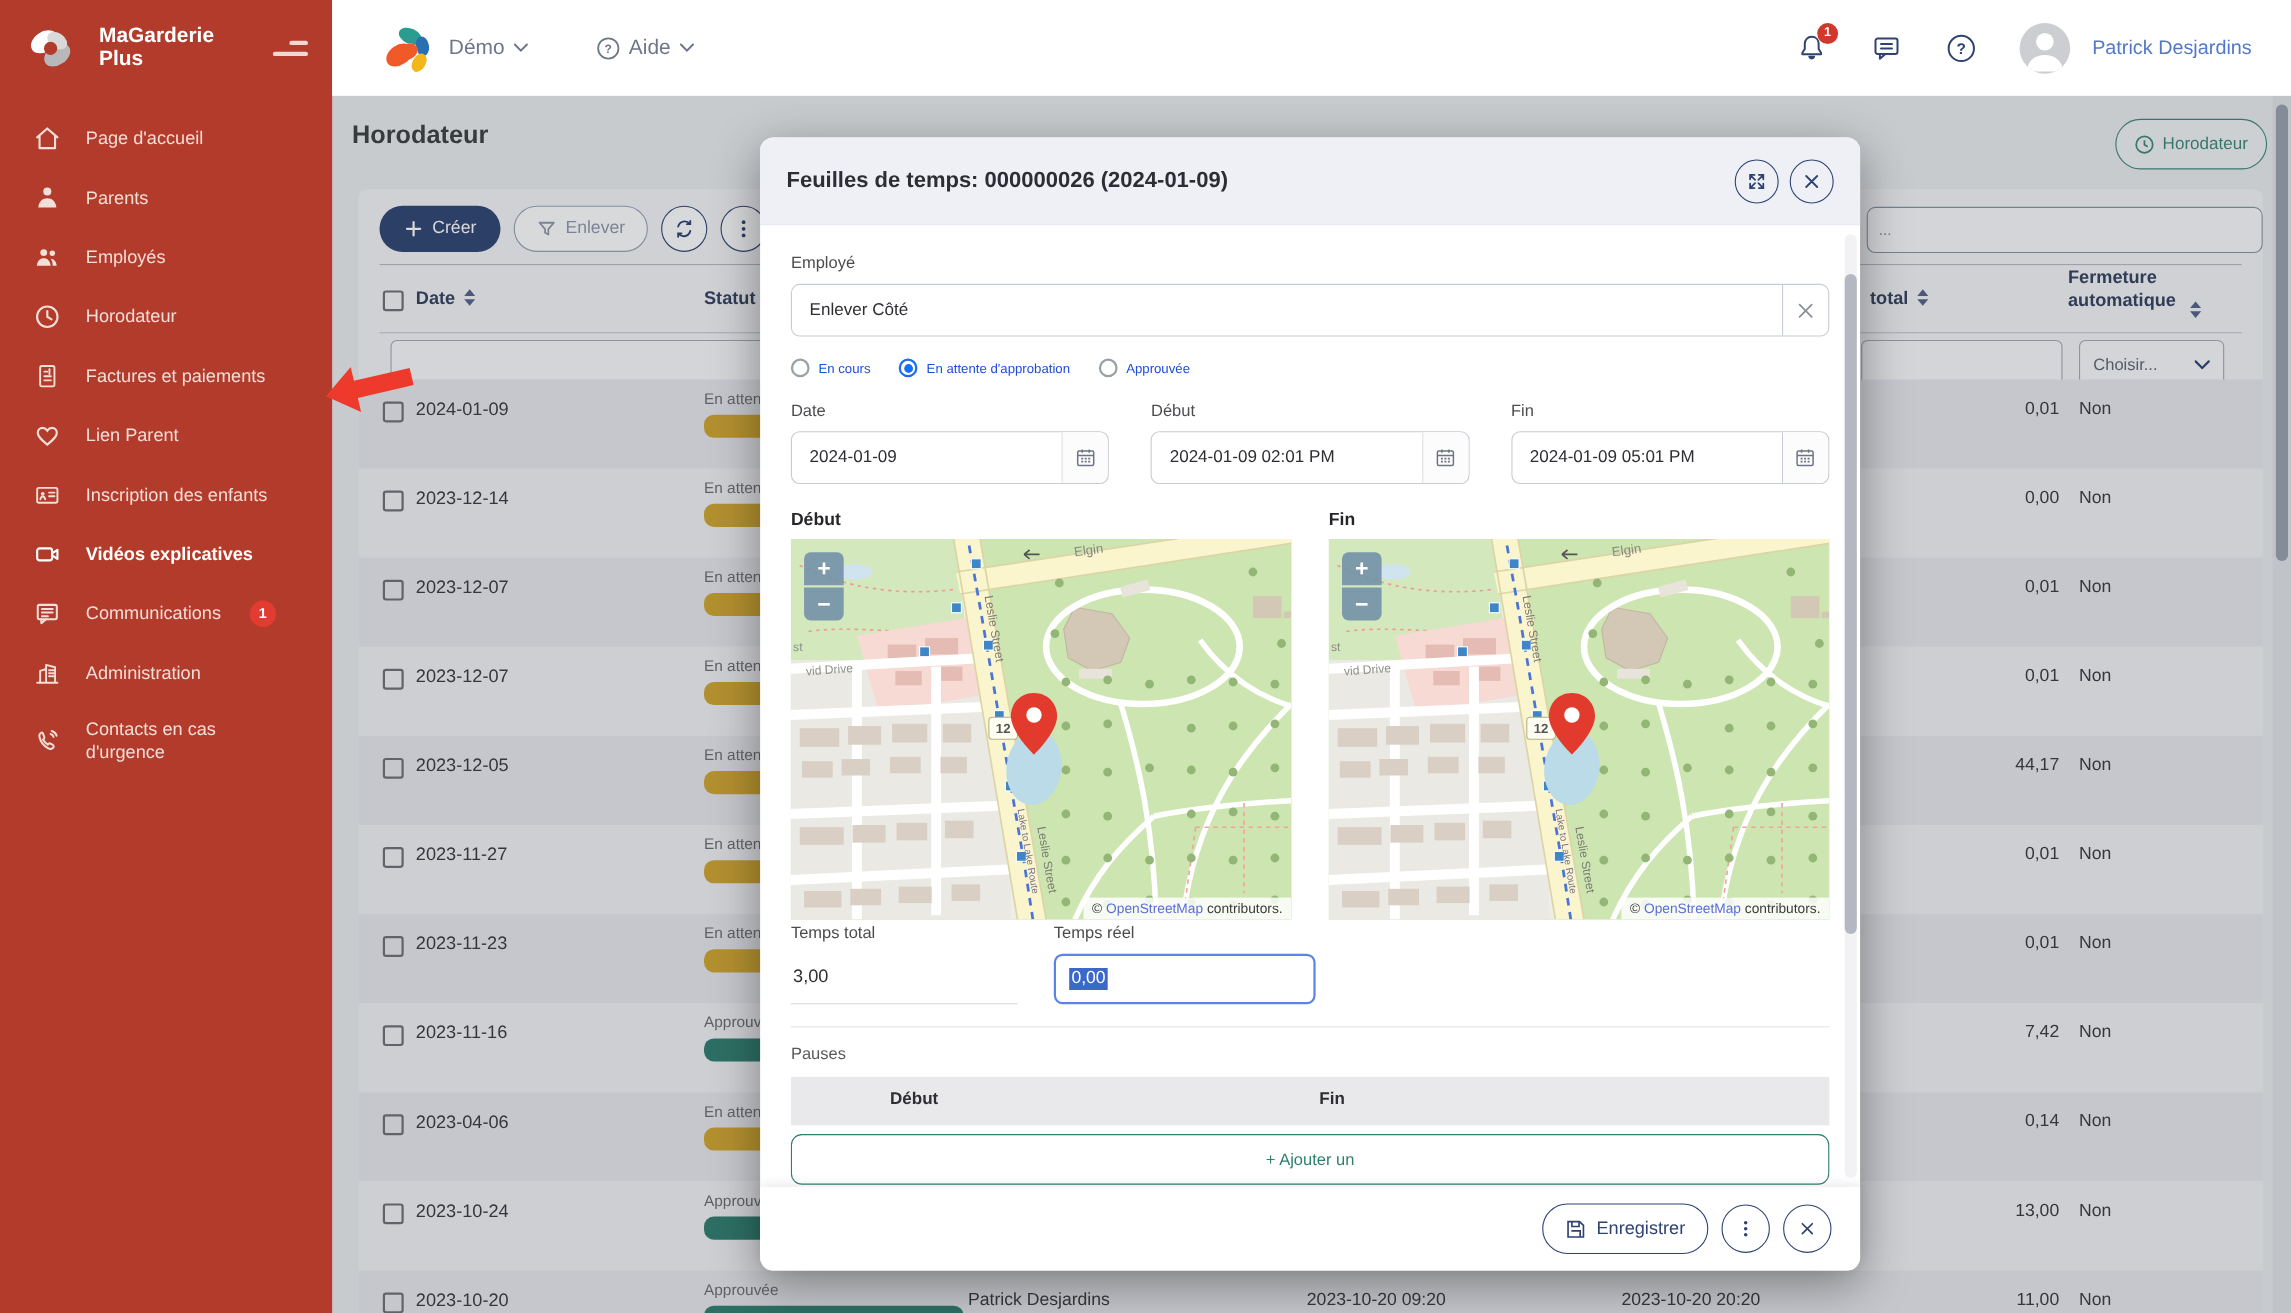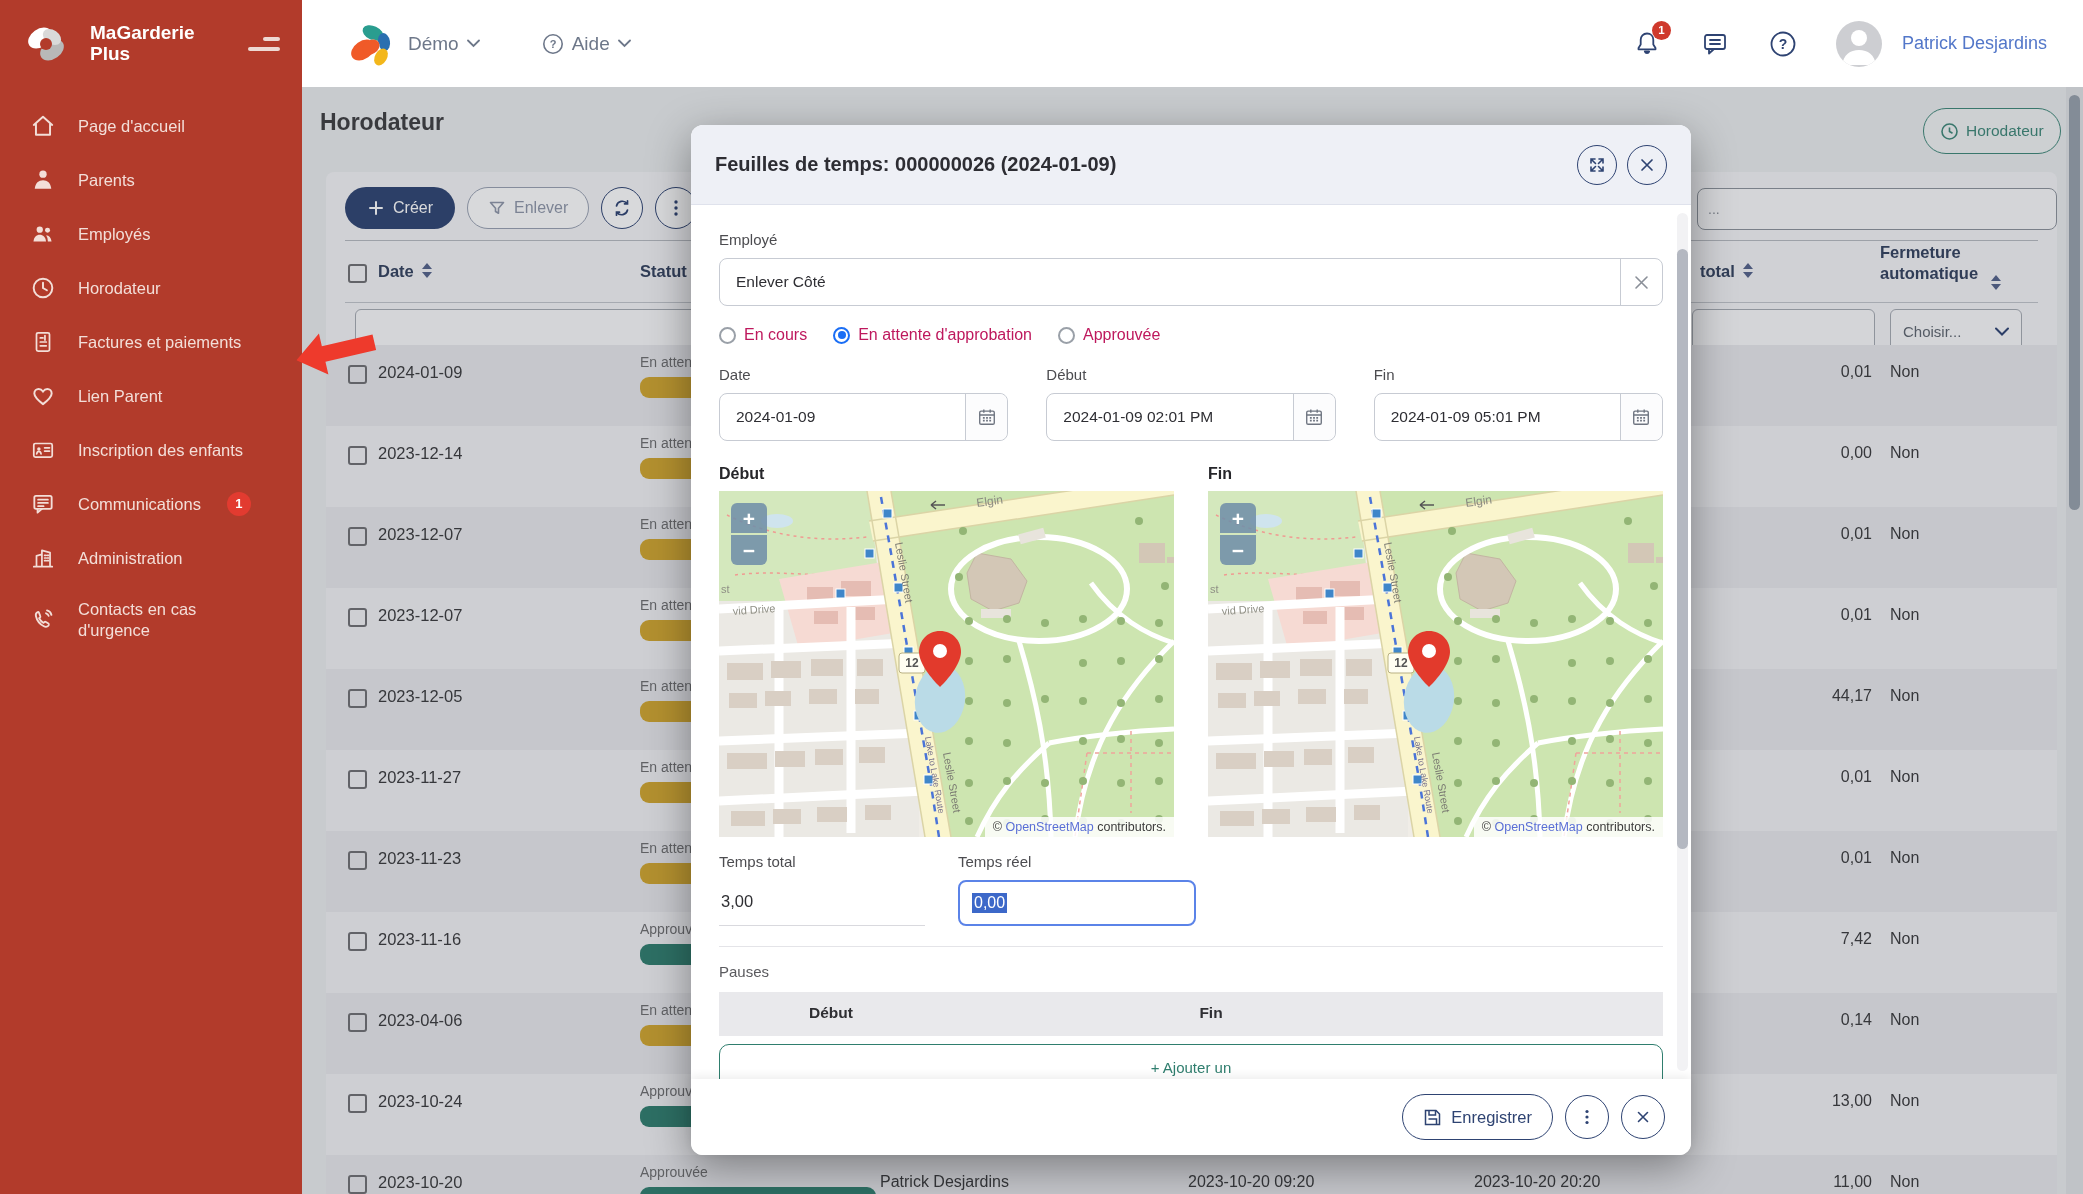--- a/index.html
+++ b/index.html
@@ -97,40 +97,40 @@
   .m-title{font-size:20px;font-weight:bold;color:#2d2d33}
   .m-head-btns{margin-left:auto;display:flex;gap:10px}
   .m-circ{width:40px;height:40px;border-radius:50%;border:1.5px solid #2e4372;color:#2e4372;background:transparent;display:flex;align-items:center;justify-content:center;cursor:pointer}
   .m-circ svg{width:18px;height:18px}
   .m-body{position:relative;height:874px;padding:26px 28px 0 28px;overflow:hidden}
   .m-label{font-size:15px;color:#4c4c50;display:block;margin-bottom:10px}
   .inp{height:48px;border:1px solid #c7cbd3;border-radius:8px;display:flex;align-items:center;font-size:15.5px;color:#2e2e33;padding:0 16px;position:relative;background:#fff}
   .emp-x{position:absolute;right:0;top:0;width:42px;height:100%;border-left:1px solid #c7cbd3;display:flex;align-items:center;justify-content:center;color:#8a8f98;cursor:pointer}
   .emp-x svg{width:15px;height:15px}
   .radio-row{display:flex;gap:26px;margin:20px 0 22px}
-  .radio{display:flex;align-items:center;gap:8px;font-size:16px;color:#be185d;cursor:pointer}
+  .radio{display:flex;align-items:center;gap:8px;font-size:12px;color:#1d4ed8;cursor:pointer}
   .rdot{width:17px;height:17px;border-radius:50%;border:2px solid #9aa0a8;position:relative;flex:none}
   .radio.checked .rdot{border-color:#1a6ef5}
   .radio.checked .rdot:after{content:"";position:absolute;left:2.5px;top:2.5px;width:8px;height:8px;border-radius:50%;background:#1a6ef5}
   .fields{display:flex;gap:38px}
   .field{width:296px}
   .cal-seg{position:absolute;right:0;top:0;width:42px;height:100%;border-left:1px solid #c7cbd3;display:flex;align-items:center;justify-content:center;color:#6e7480;cursor:pointer;background:#fcfcfd;border-radius:0 8px 8px 0}
   .cal-seg svg{width:20px;height:20px}
   .maps{display:flex;gap:34px;margin-top:24px}
   .map-col{width:455px}
   .map-label{font-weight:bold;font-size:16px;color:#26262a;margin-bottom:8px}
   .map-box{position:relative;width:455px;height:346px;overflow:hidden;background:#cde5b0;cursor:grab}
   .map-box svg.mapsvg{position:absolute;inset:0;display:block}
   .zoomctl{position:absolute;left:12px;top:12px;width:36px;z-index:2;display:flex;flex-direction:column;gap:2px}
   .zbtn{height:30px;background:rgba(113,142,168,.88);color:#fff;font-size:21px;font-weight:bold;display:flex;align-items:center;justify-content:center;cursor:pointer;line-height:1}
   .zbtn.zin{border-radius:6px 6px 0 0}
   .zbtn.zout{border-radius:0 0 6px 6px}
   .attr{position:absolute;right:0;bottom:0;background:rgba(255,255,255,.85);font-size:12.5px;color:#3c3c3c;padding:3px 8px;z-index:2;white-space:nowrap}
   .attr .osm-link{color:#5a6fd6;cursor:pointer}
-  .temps-row{display:flex;margin-top:16px}
+  .temps-row{display:flex;margin-top:4px}
   .t-col1{width:239px}
   .tt-value{font-size:16.5px;color:#2f2f33;width:206px;border-bottom:1px solid #d9d9de;padding:12px 0 14px 2px}
   .tr-input{width:238px;height:46px;border:2px solid #5b83e8;border-radius:8px;display:flex;align-items:center;padding:0 12px;font-size:16px;margin-top:2px}
   .sel{background:#3c68c9;color:#fff;padding:1px 2px}
   .m-divider{height:1px;background:#e4e4e8;margin-top:20px}
   .pauses-label{font-size:15px;color:#5a5a5e;margin-top:16px}
   .p-head{position:relative;height:44px;background:#e9e9ec;margin-top:12px;font-size:15.5px;font-weight:bold;color:#2f2f33}
   .p-head .ph1{position:absolute;left:112px;top:12px;transform:translateX(-50%)}
   .p-head .ph2{position:absolute;left:492px;top:12px;transform:translateX(-50%)}
   .add-pause{margin-top:8px;height:46px;border:1.5px solid #2f7e6e;border-radius:10px;display:flex;align-items:center;justify-content:center;color:#2f7e6e;font-size:15px;cursor:pointer}
@@ -232,20 +232,30 @@
   </div>
         <div class="nav-item">
     <span class="ni">
             <svg viewBox="0 0 24 24" fill="none" stroke="currentColor" stroke-width="1.6" stroke-linecap="round">
               <rect x="3.5" y="6" width="17" height="12.5" rx="1.5"></rect>
               <circle cx="8.2" cy="11" r="1.6" fill="currentColor" stroke="none"></circle>
               <path d="M6.2 15.6c.3-1.6 1-2.4 2-2.4s1.7.8 2 2.4M13.5 10h4.5M13.5 13h4.5"></path>
             </svg>
           </span>
     <span class="lbl">Inscription des enfants</span>
+
+  </div>
+        <div class="nav-item bold">
+    <span class="ni">
+            <svg viewBox="0 0 24 24" fill="none" stroke="currentColor" stroke-width="1.8" stroke-linejoin="round">
+              <rect x="3.5" y="7" width="12.5" height="10" rx="2"></rect>
+              <path d="M16 11.2l4.5-3v7.6l-4.5-3z"></path>
+            </svg>
+          </span>
+    <span class="lbl">Vidéos explicatives</span>
 
   </div>
         <div class="nav-item">
     <span class="ni">
             <svg viewBox="0 0 24 24" fill="none" stroke="currentColor" stroke-width="1.7" stroke-linecap="round" stroke-linejoin="round">
               <rect x="4" y="4.5" width="16" height="12" rx="1.5"></rect>
               <path d="M7.5 8h9M7.5 11h9M7.5 14h5"></path>
               <path d="M7 16.5V20l4-3.5"></path>
             </svg>
           </span>

